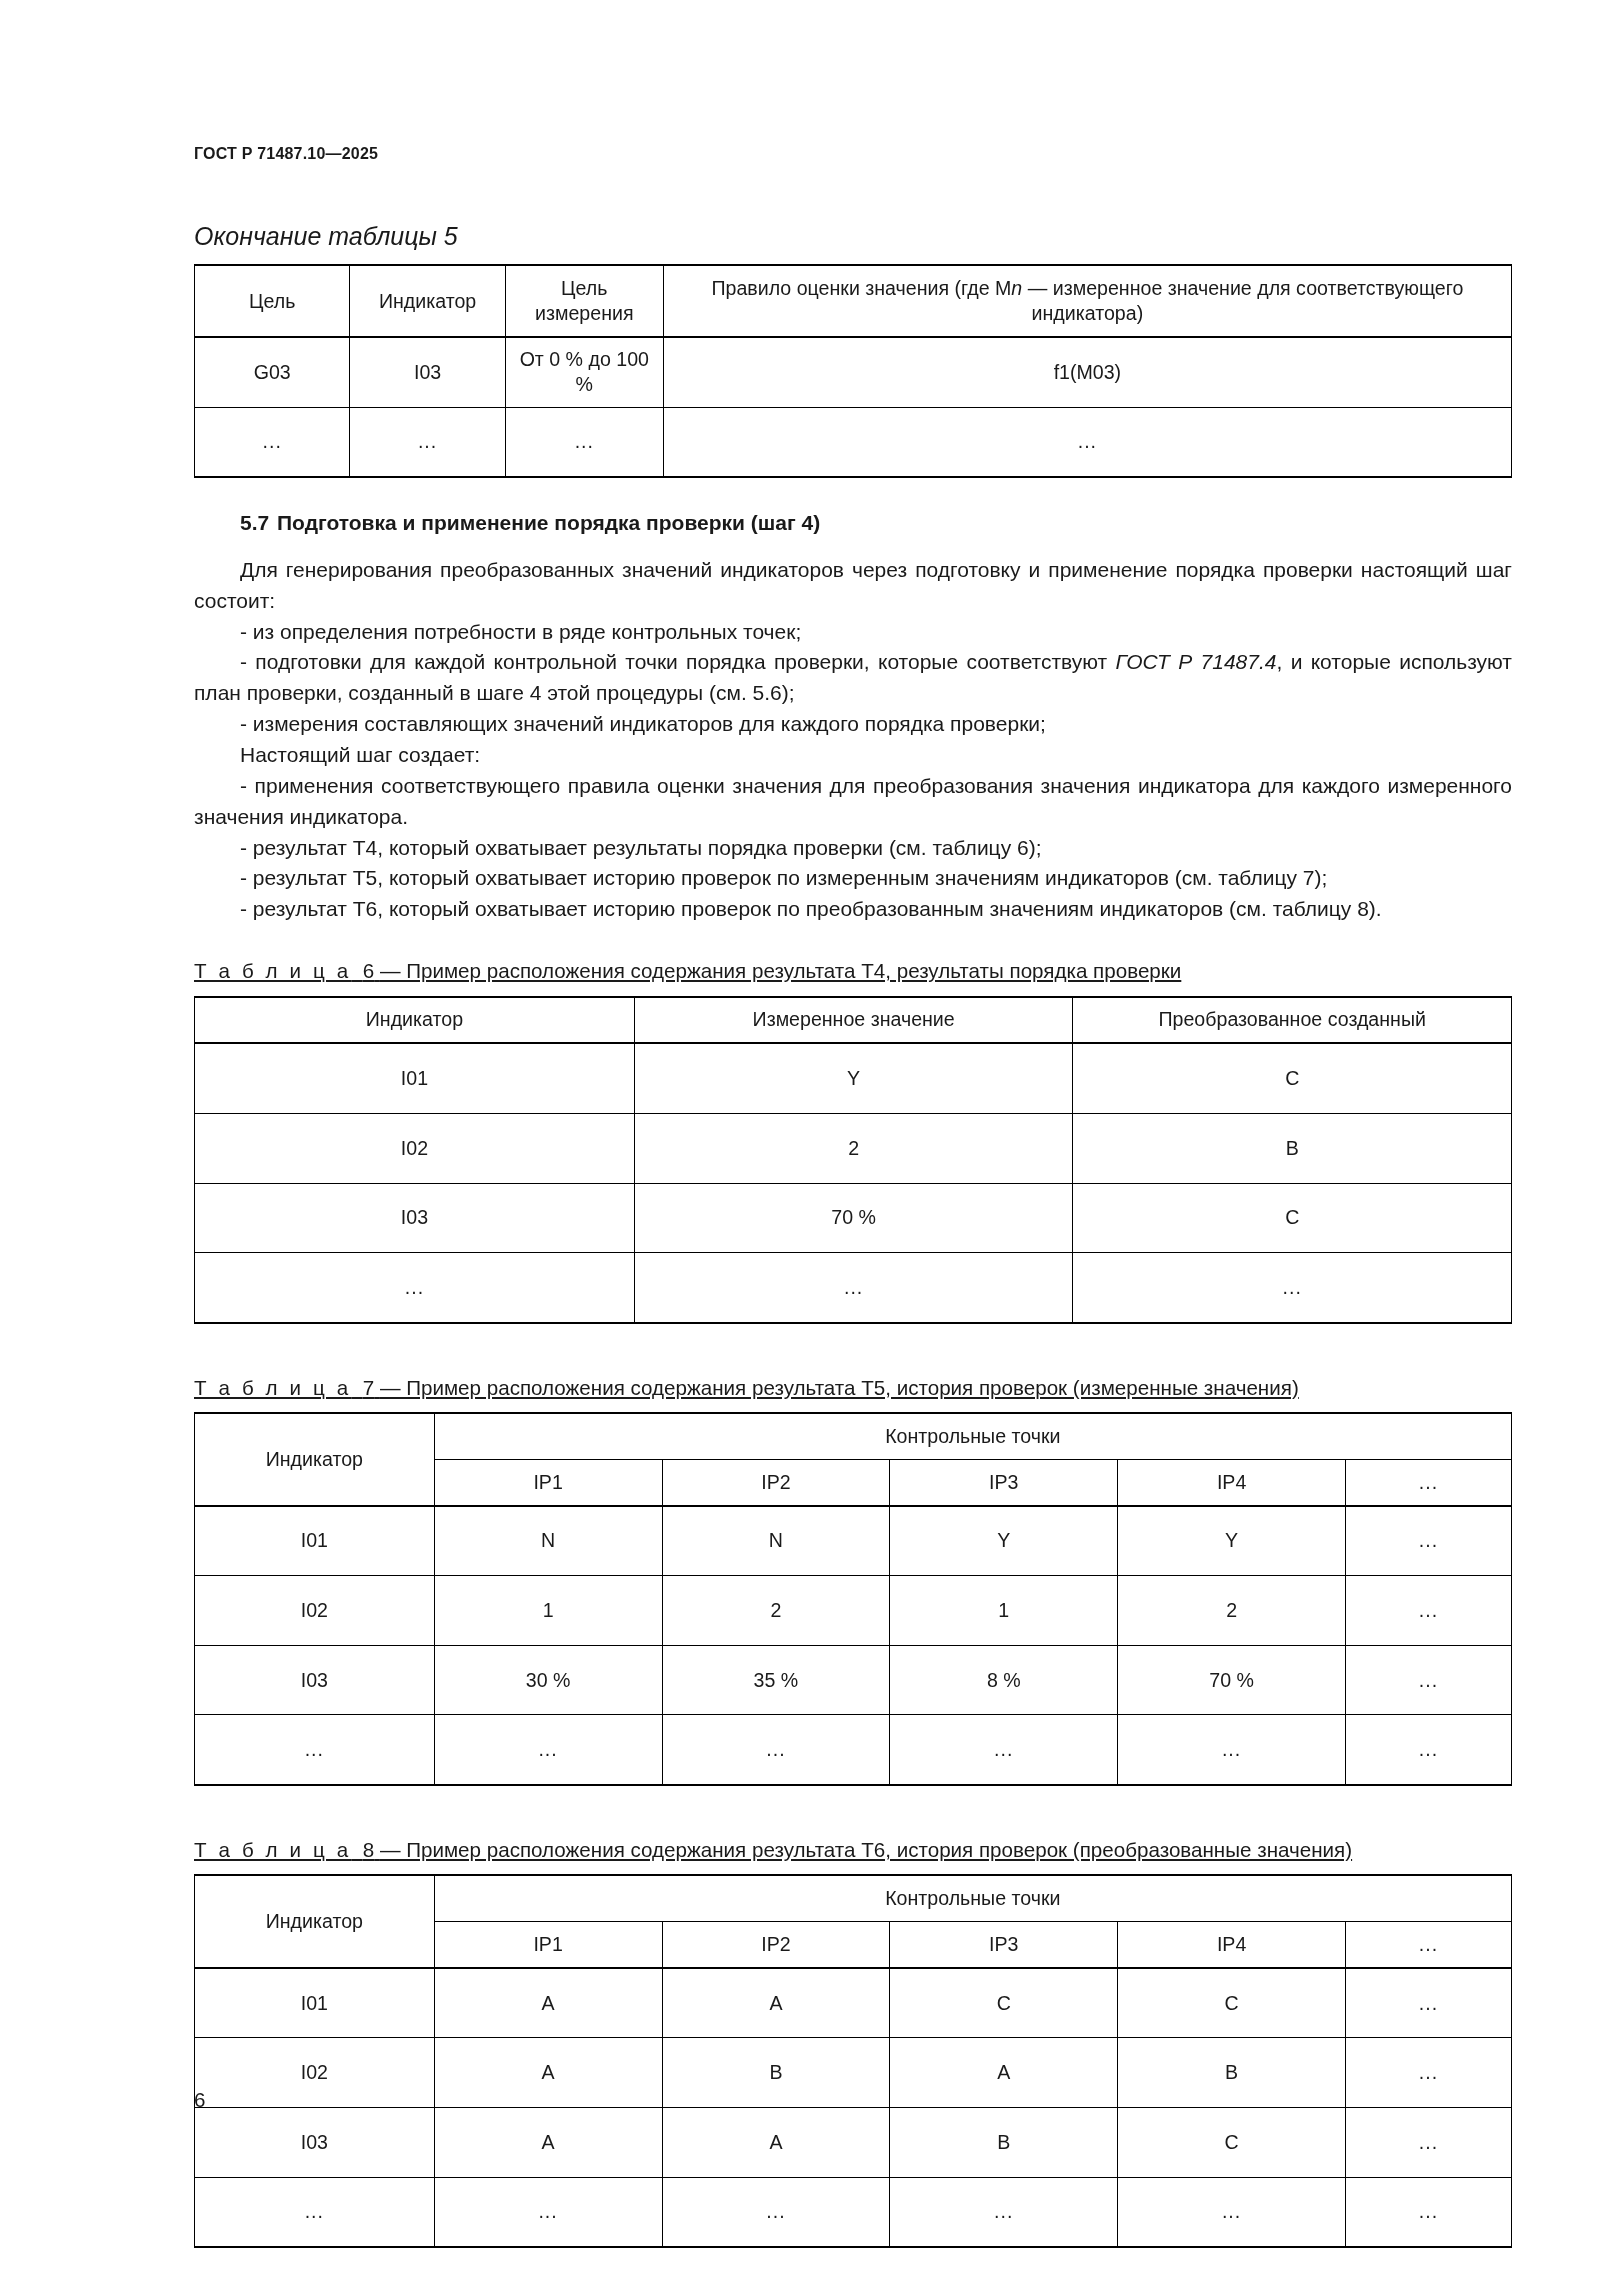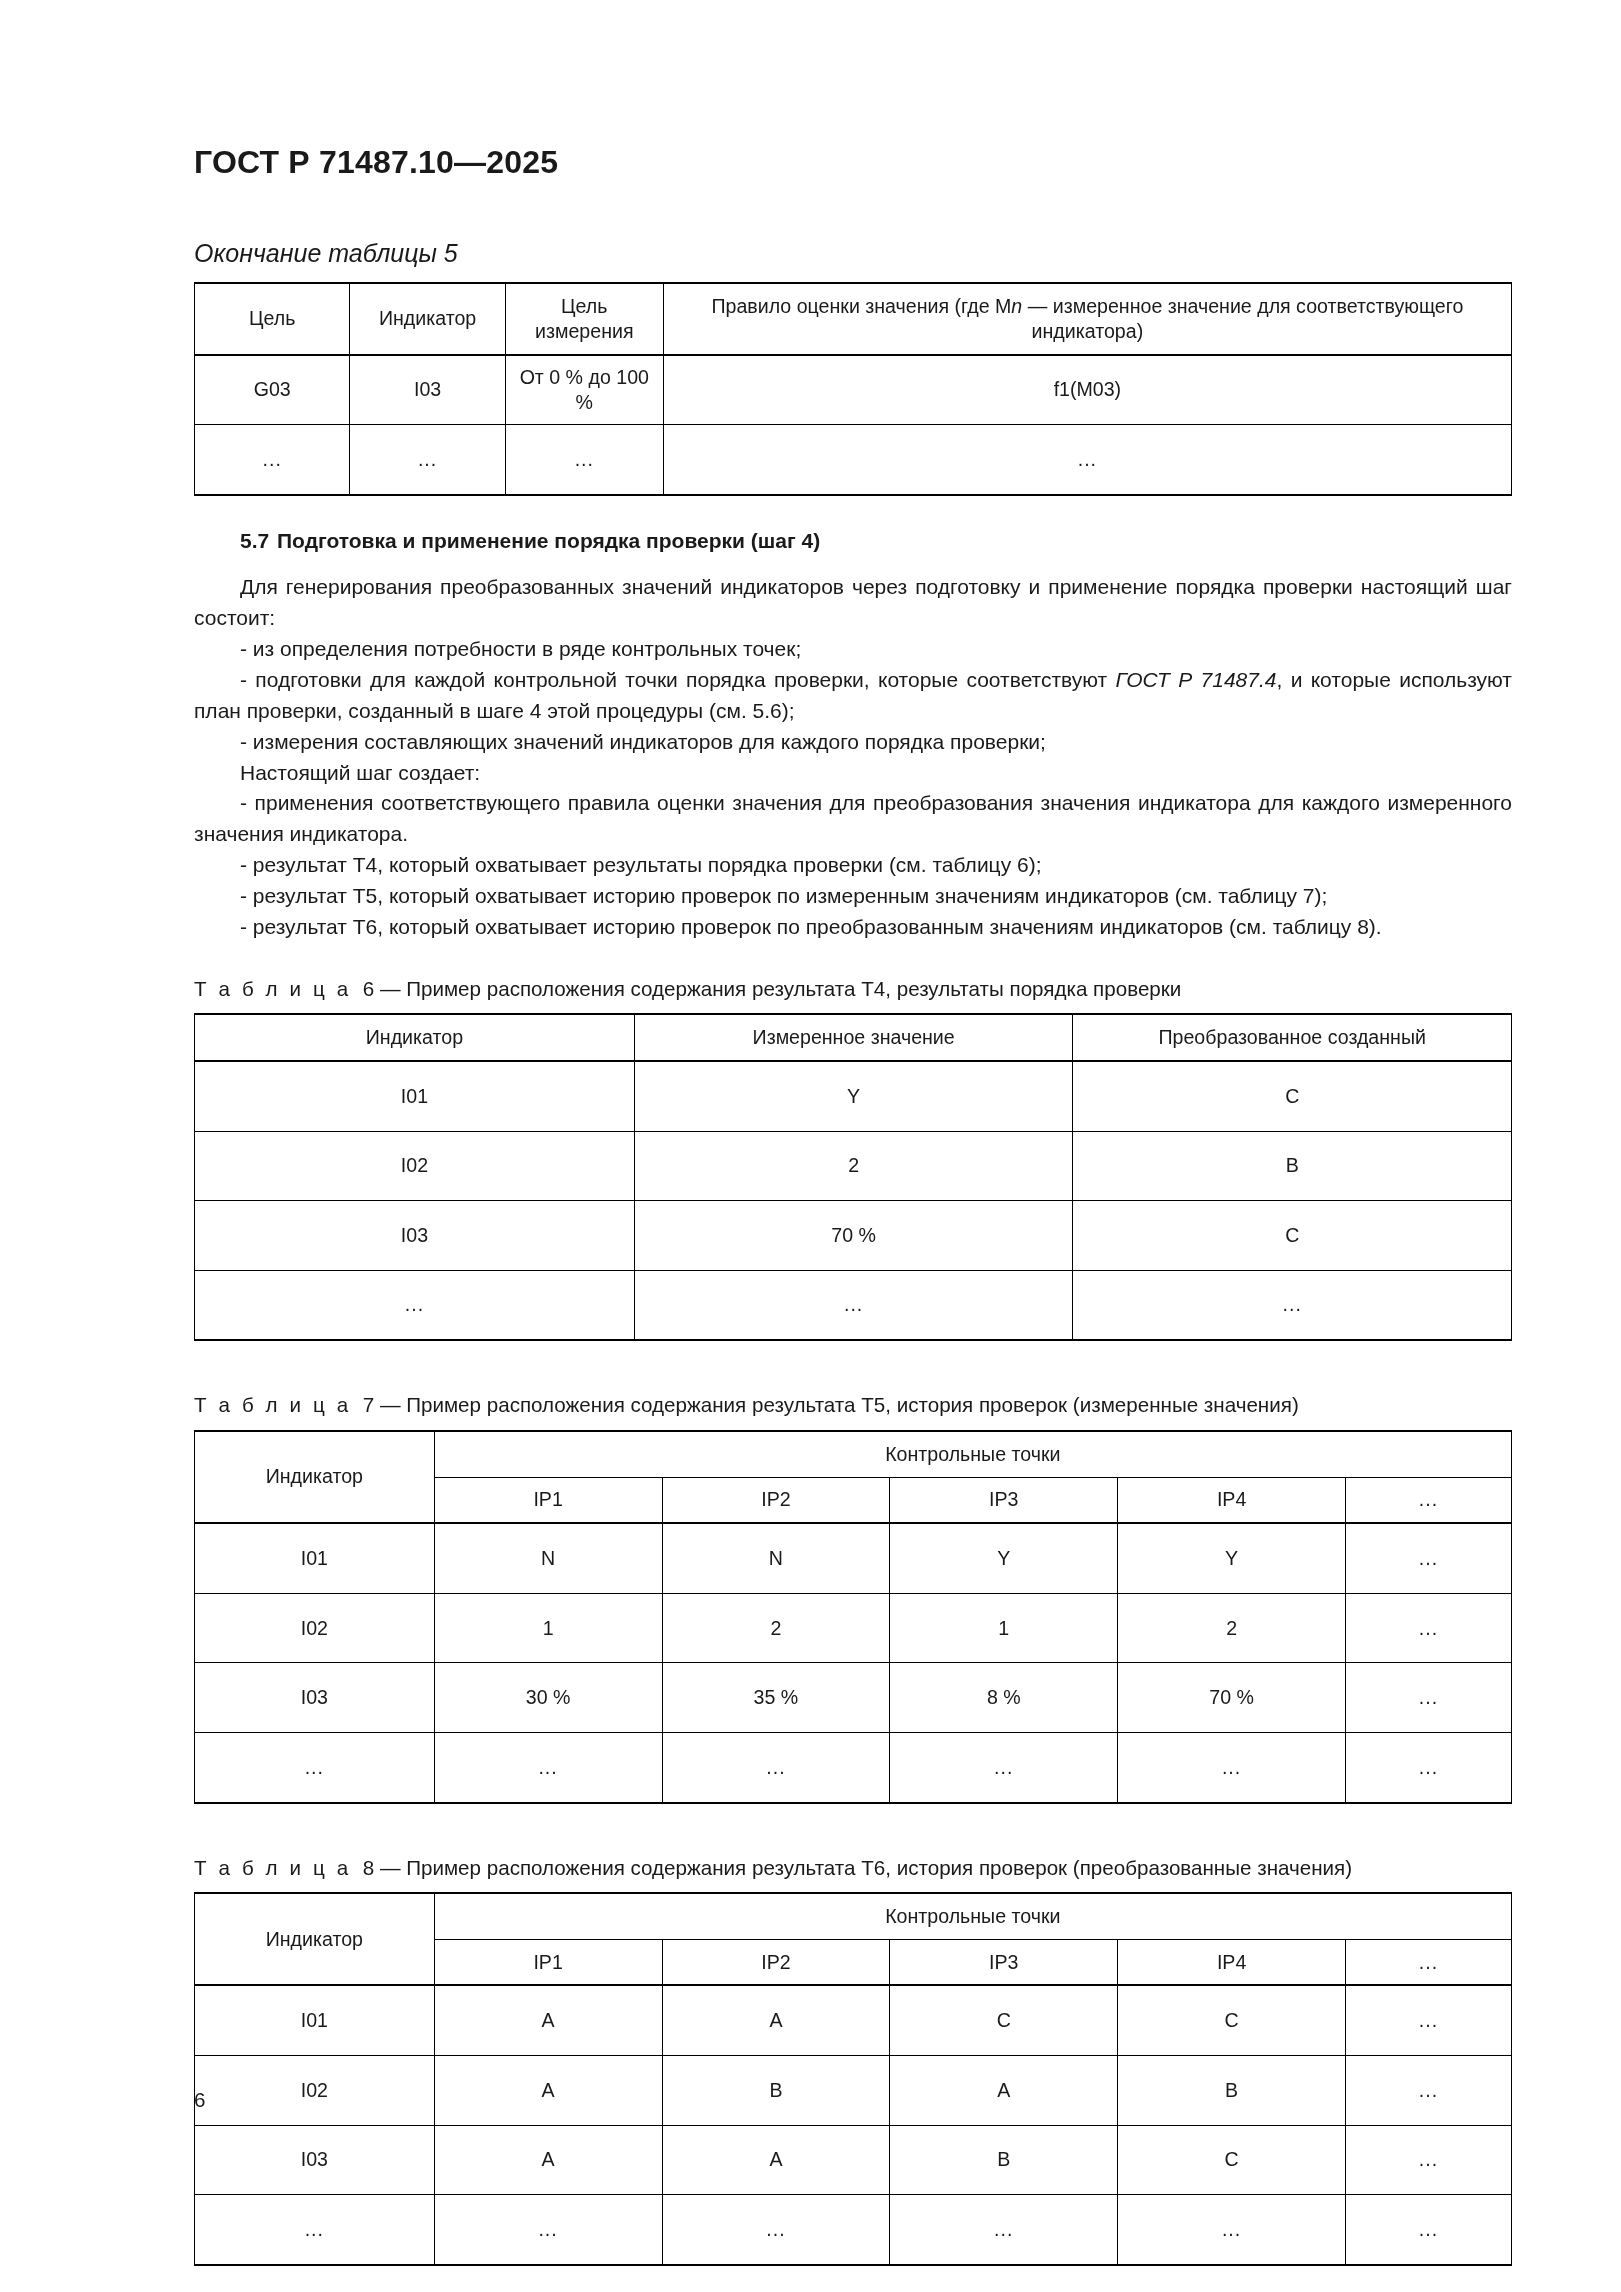--- a/index.html
+++ b/index.html
@@ -23,32 +23,33 @@
   }
   .content {
     position: absolute;
     left: 194px;
     top: 145px;
     width: 1318px;
   }
 
   
   .running-head {
-    font-size: 32px;
+    font-size: 16px;
     font-weight: bold;
     letter-spacing: 0.2px;
     margin: 0 0 59px 0;
     line-height: 1.1;
   }
 
   
   .table-caption {
     font-size: 20.6px;
     line-height: 1.25;
     margin: 0 0 11.8px 0;
+    text-decoration: underline;
   }
   .caption-continued {
     font-style: italic;
     font-size: 25px;
     margin: 0 0 13.7px 0;
   }
   .tbl-word {
     letter-spacing: 3.1px;
   }
 

